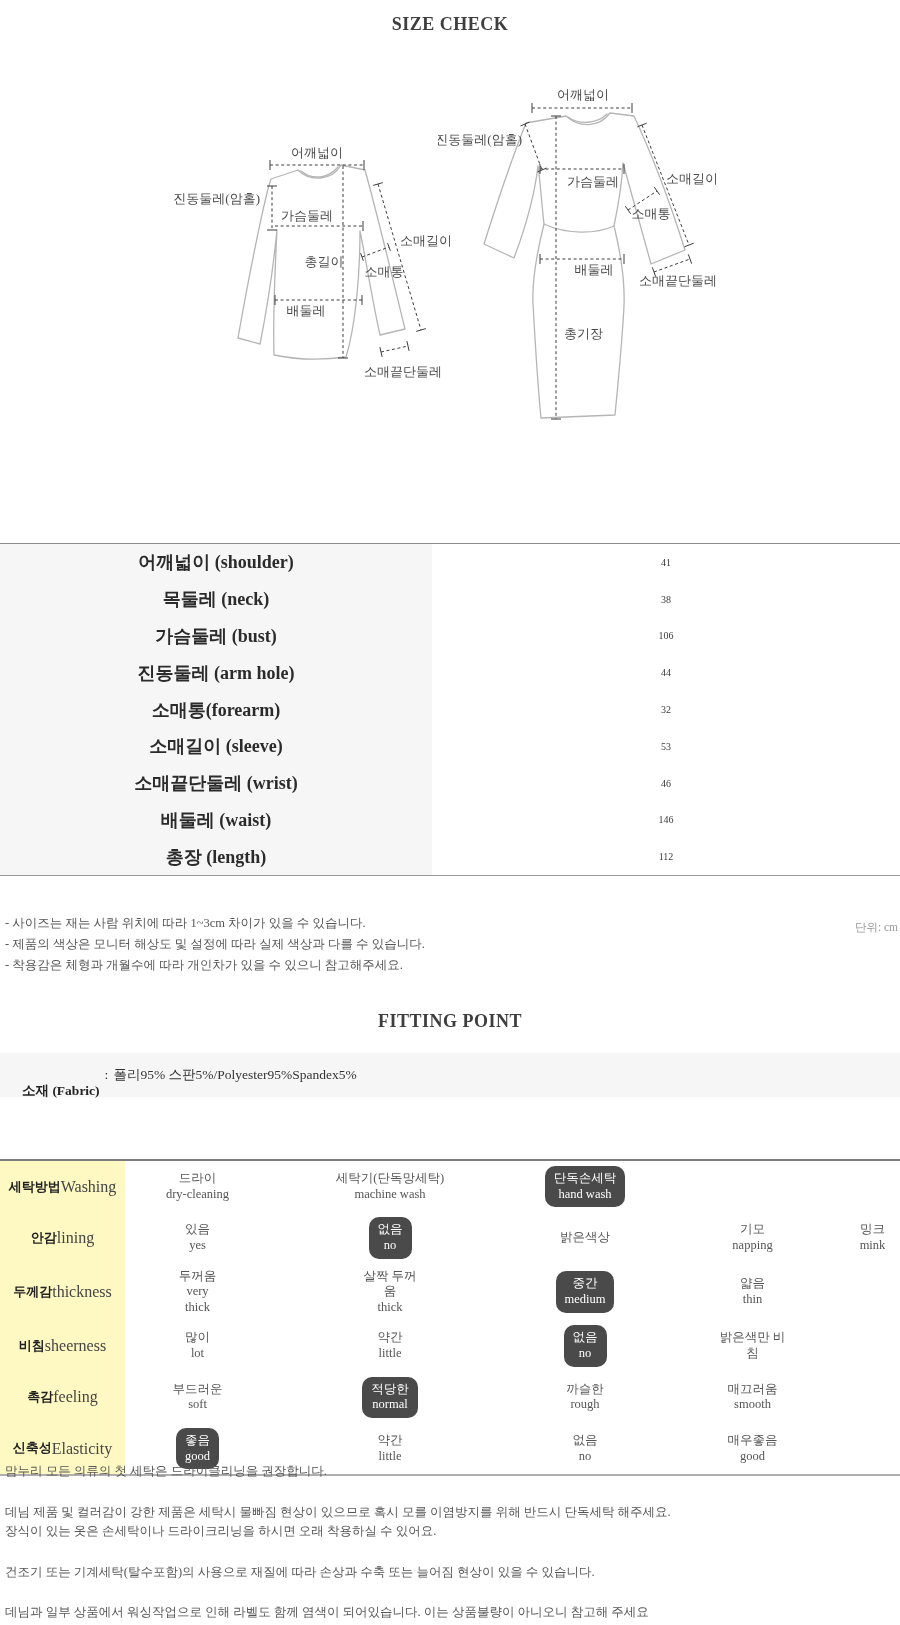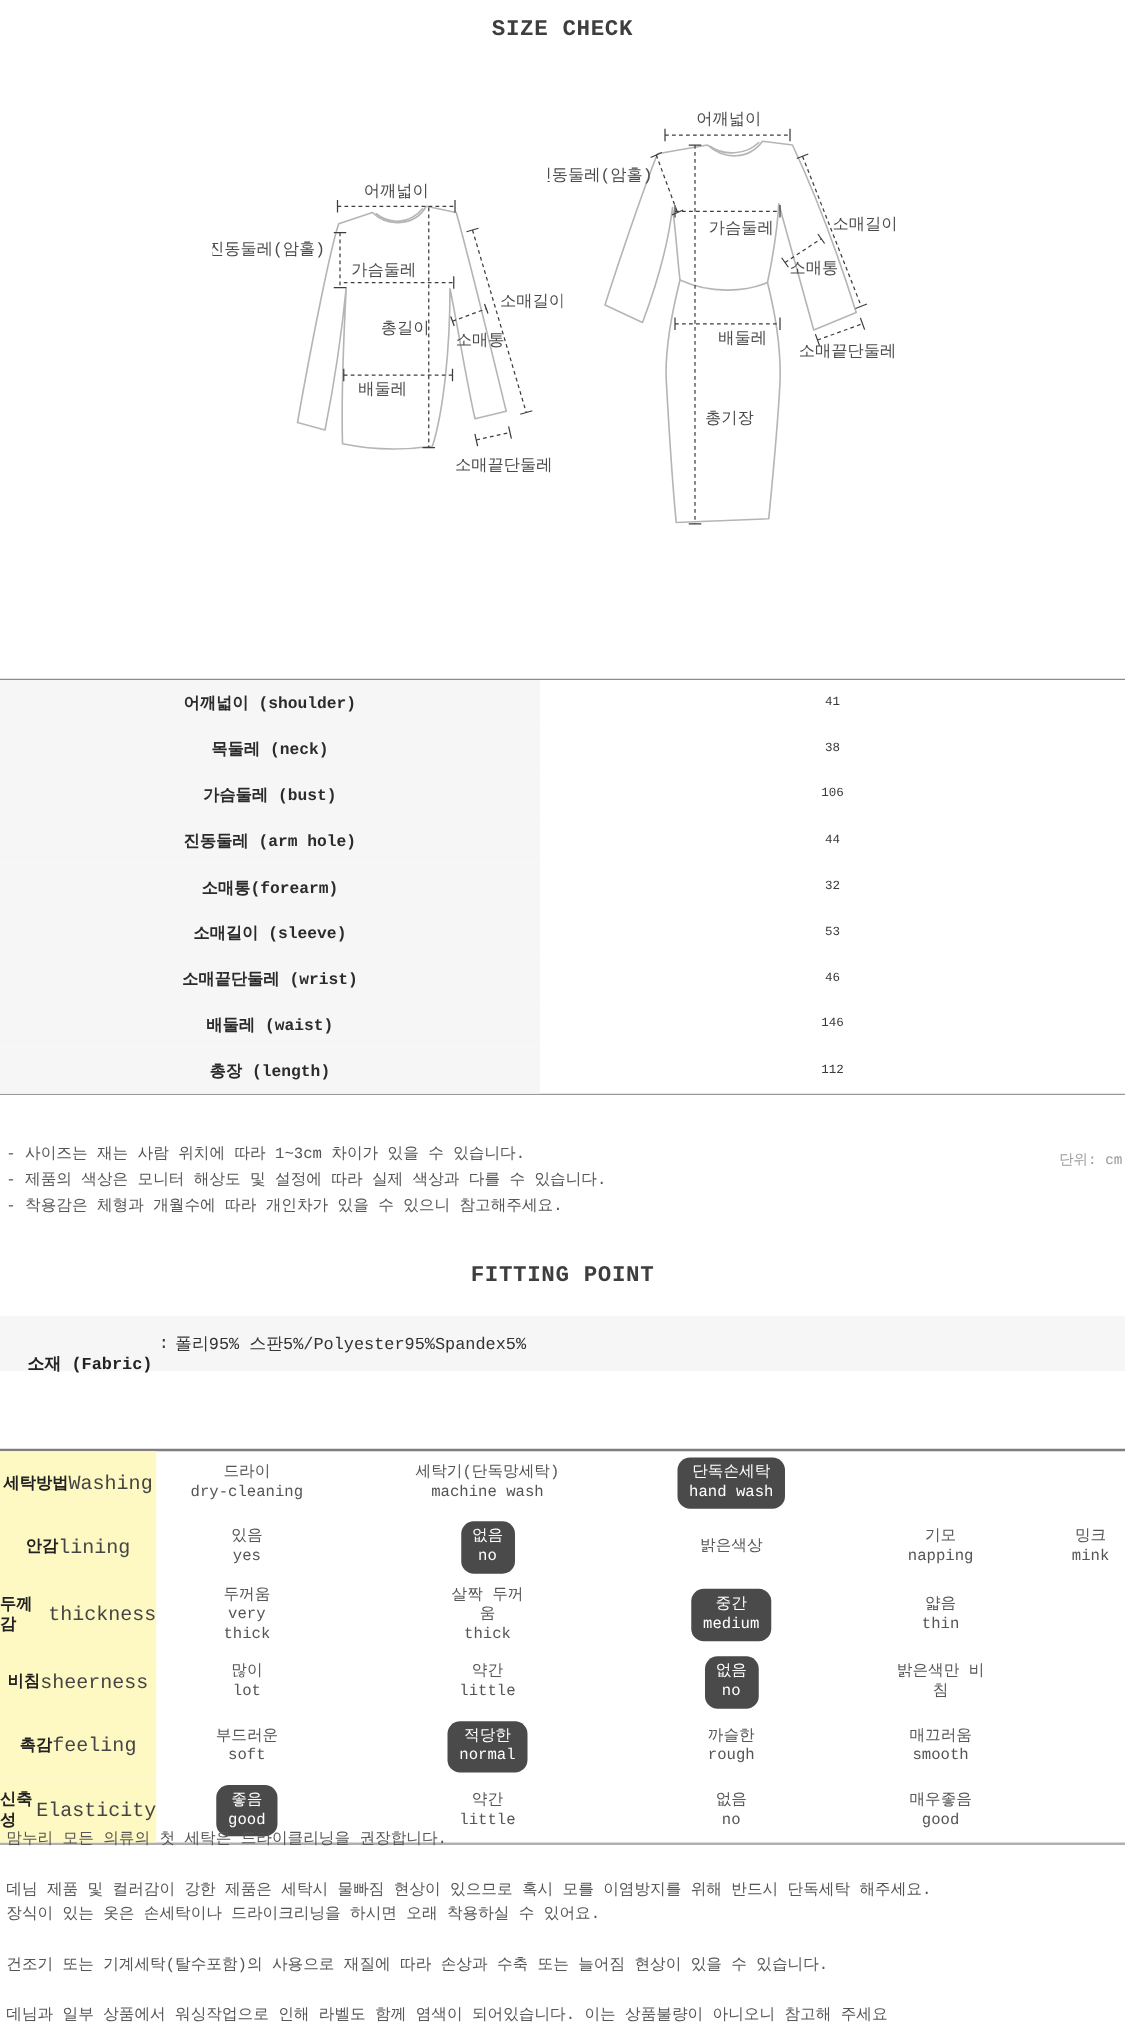--- a/index.html
+++ b/index.html
@@ -1,38 +1,38 @@
 <!DOCTYPE html>
 <html><head>
 <meta charset="utf-8">
 <style>
   html,body{margin:0;padding:0;background:#fff;}
   .page{position:relative;width:900px;height:1625px;background:#ffffff;overflow:hidden;
-        font-family:Liberation Mono, monospace;color:#444;}
+        font-family:Liberation Serif, serif;color:#444;}
   .sec-title{position:absolute;left:0;width:100%;text-align:center;margin:0;
              font-size:18px;font-weight:700;color:#3e3e3e;letter-spacing:.5px;}
   #size-title{top:14px;}
   #fitting-title{top:1011px;}
 
   
   .diagram{position:absolute;}
   #shirt-svg{left:170px;top:118px;}
   #dress-svg{left:438px;top:66px;}
   .garment{fill:none;stroke:#b5b5b5;stroke-width:1.3;stroke-linejoin:round;stroke-linecap:round;}
   .meas{fill:none;stroke:#3d3d3d;stroke-width:1;stroke-dasharray:3 2.6;}
   .tick{fill:none;stroke:#3d3d3d;stroke-width:1;}
   .dlabel{fill:#4a4a4a;font-size:13px;}
 
   
   .size-table{position:absolute;top:543px;left:0;width:900px;height:331px;
               border-top:1px solid #8c8c8c;border-bottom:1px solid #999;
               display:flex;flex-direction:column;}
   .size-row{flex:1;display:flex;align-items:stretch;}
   .size-row .lbl{width:432px;background:#f6f6f6;display:flex;align-items:center;justify-content:center;
-                 font-size:13px;font-weight:700;color:#2b2b2b;}
+                 font-size:18px;font-weight:700;color:#2b2b2b;}
   .size-row .val{flex:1;display:flex;align-items:center;justify-content:center;
                  font-size:10px;color:#3a3a3a;}
   .unit-note{position:absolute;top:888px;right:2px;font-size:11.5px;color:#999;margin-top:32px;}
   .size-notes{position:absolute;top:913px;left:5px;font-size:12.5px;color:#555;line-height:21px;}
 
   
   .fabric-band{position:absolute;top:1053px;left:0;width:900px;height:44px;background:#f6f6f6;
                display:flex;align-items:center;font-size:13.5px;color:#333;}
   .fabric-band .flabel{font-weight:700;color:#222;margin-left:22px;margin-top:31px;}
   .fabric-band .fsep{margin:0 5px;}

